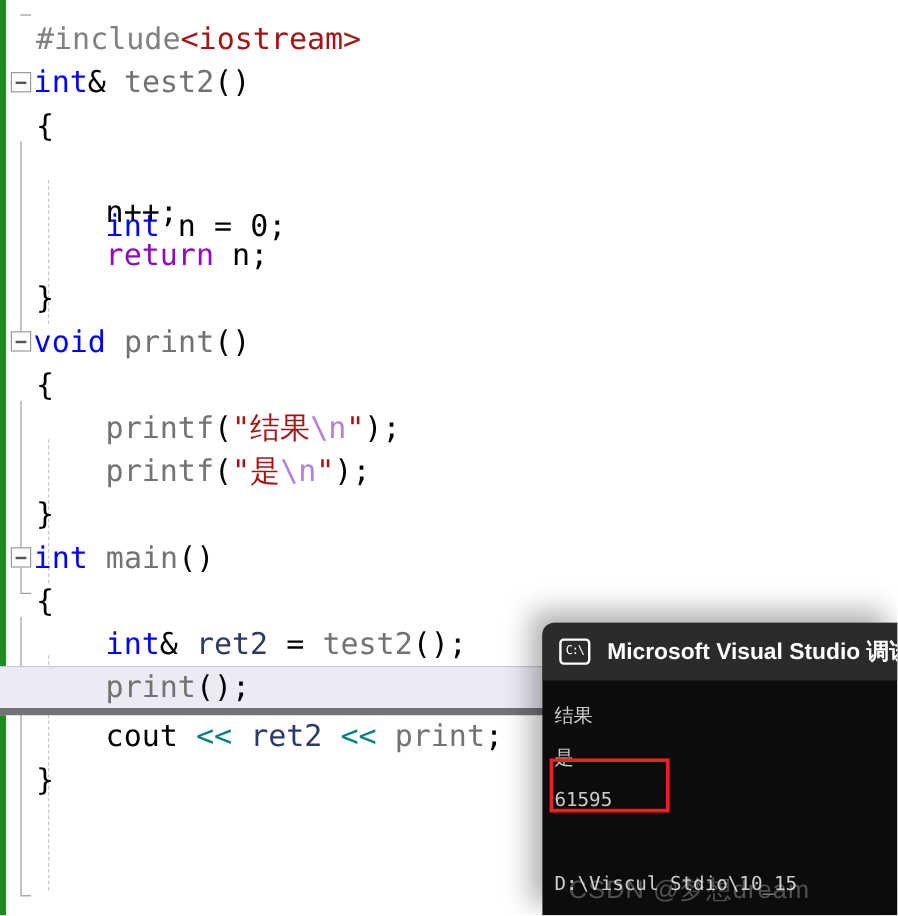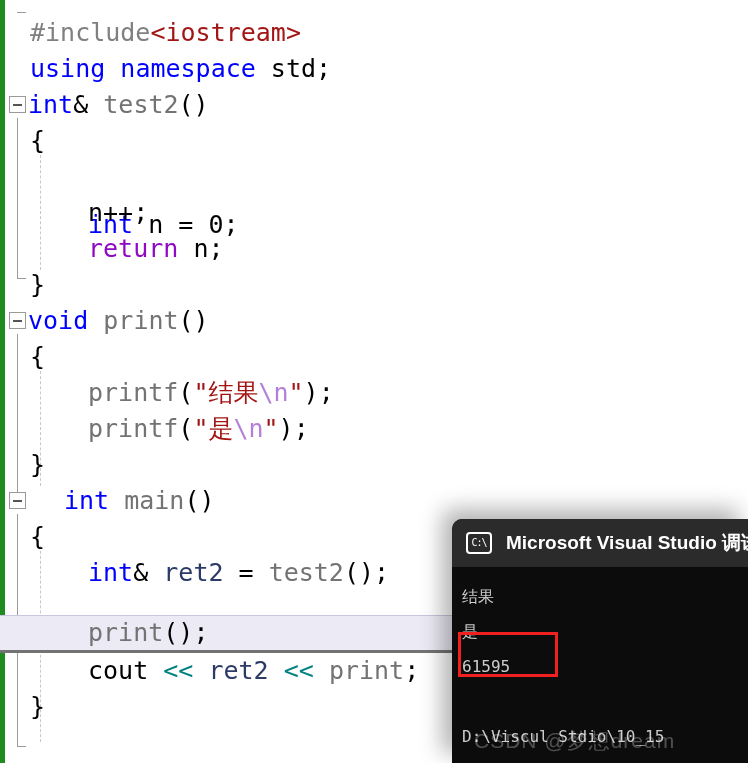--- a/index.html
+++ b/index.html
@@ -52,24 +52,23 @@
   .line .txt {
     position: absolute;
     left: 30px;
     top: 0;
   }
 
   
   .line.current {
     background: #eceaf5;
     border-top: 1px solid #c9c6dd;
-    border-bottom: 3px solid #737373;
+    border-bottom: 6px solid #737373;
     height: 34px;
     line-height: 34px;
-    margin-top: 24px;
   }
 
   
   .fold {
     position: absolute;
     left: 9px;
     top: 9px;
     width: 17px;
     height: 17px;
     border: 1px solid #9a9a9a;
@@ -237,23 +236,20 @@
 
       <div class="line" style="height:14px;line-height:0px;">
         <span class="txt k-cmt" style="top:-16px;left:28px;">//}</span>
         <span class="outline-foot" style="top:12px;"></span>
       </div>
 
       <div class="line" style="height:37px;line-height:37px;">
         <span class="txt"><span class="k-pp">#include</span><span class="k-hdr">&lt;iostream&gt;</span></span>
       </div>
 
-      <div class="line">
-        <span class="txt"><span class="k-kw">using</span> <span class="k-kw">namespace</span> <span class="k-pln">std;</span></span>
-      </div>
 
       <div class="line">
         <span class="fold"></span>
         <span class="txt" style="left:28px;"><span class="k-kw">int</span><span class="k-pln">&amp;</span> <span class="k-fn">test2</span><span class="k-pln">()</span></span>
       </div>
 
       <div class="line">
         <span class="txt k-pln">{</span>
       </div>
 
@@ -289,21 +285,21 @@
       <div class="line">
         <span class="txt" style="left:88px;"><span class="k-fn">printf</span><span class="k-pln">(</span><span class="k-str">"是</span><span class="k-esc">\n</span><span class="k-str">"</span><span class="k-pln">)</span><span class="k-pln">;</span></span>
       </div>
 
       <div class="line">
         <span class="txt k-pln">}</span>
       </div>
 
       <div class="line">
         <span class="fold"></span>
-        <span class="txt" style="left:28px;margin-left:36px;"><span class="k-kw">int</span> <span class="k-fn">main</span><span class="k-pln">()</span></span>
+        <span class="txt" style="left:28px;"><span class="k-kw">int</span> <span class="k-fn">main</span><span class="k-pln">()</span></span>
       </div>
 
       <div class="line">
         <span class="txt k-pln">{</span>
       </div>
 
       <div class="line">
         <span class="txt" style="left:88px;"><span class="k-kw">int</span><span class="k-pln">&amp;</span> <span class="k-var">ret2</span> = <span class="k-fn">test2</span><span class="k-pln">()</span><span class="k-pln">;</span></span>
       </div>
 

